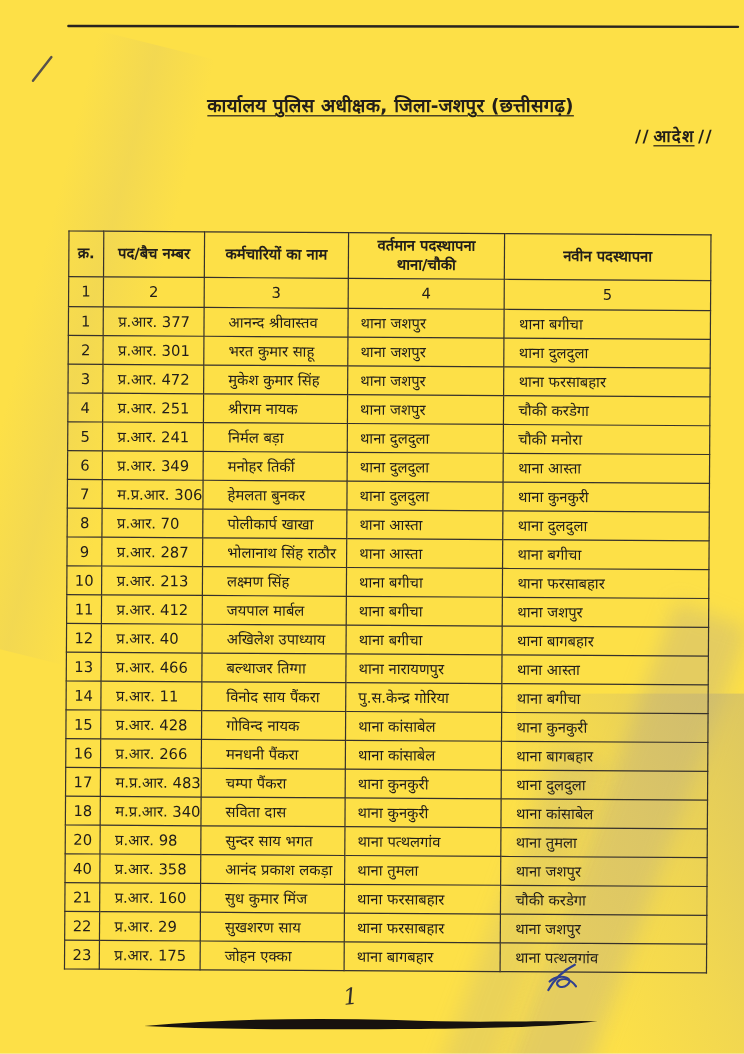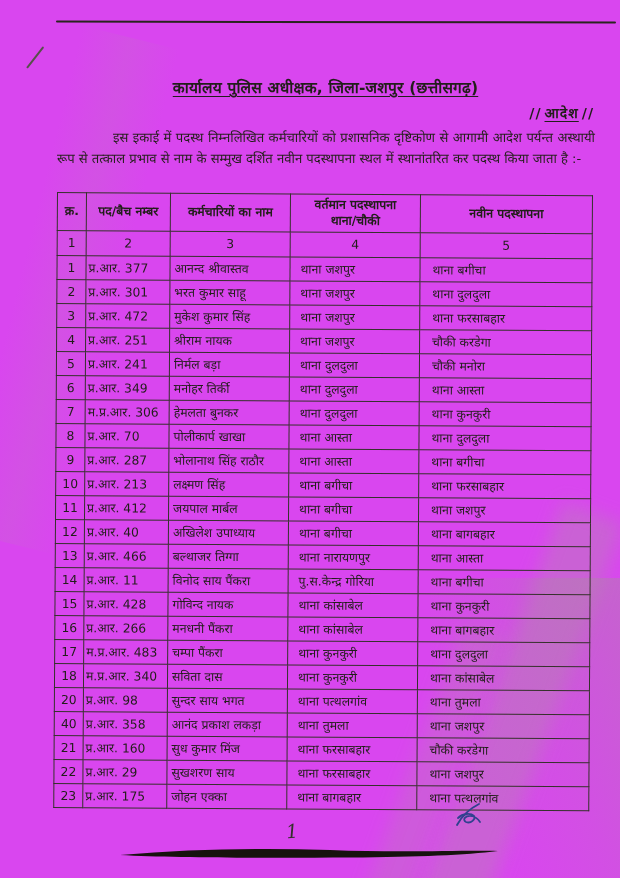--- a/index.html
+++ b/index.html
@@ -4,21 +4,21 @@
 <style>
   html,body{margin:0;padding:0;}
   body{
     width:620px;height:878px;position:relative;overflow:hidden;
     background:#f4f2ef;
     font-family:"DejaVu Sans", sans-serif;
     color:#221e1a;
   }
   .page{
     position:absolute;inset:0;
-    background:#d946ef;
+    background:#fde047;
   }
   
   .scan-topline{
     position:absolute;left:56px;top:21px;width:560px;height:2.2px;
     background:#29241f;border-radius:1px;transform:rotate(.08deg);
   }
   .scan-crease{
     position:absolute;left:27px;top:67px;width:27px;height:2.4px;
     background:#57514b;transform:rotate(-52deg);transform-origin:left center;
     border-radius:1px;
@@ -73,22 +73,22 @@
     border:1.4px solid #36312c;
     font-size:12.3px;vertical-align:middle;
     white-space:nowrap;overflow:hidden;
   }
   thead tr.hdr{height:38px;}
   thead th{font-weight:bold;padding:1px 2px;text-align:center;line-height:1.25;}
   tr.numrow{height:25px;}
   tr.numrow td{text-align:center;font-size:12.3px;}
   tbody tr.datarow{height:24px;}
   td.c-sr{text-align:center;}
-  td.c-badge{padding-left:2px;}
-  td.c-name{padding-left:4px;}
+  td.c-badge{padding-left:12px;}
+  td.c-name{padding-left:20px;}
   td.c-cur{padding-left:10px;}
   td.c-new{padding-left:12px;}
   
   .pageno{
     position:absolute;left:286px;top:820px;
     font-family:"DejaVu Serif", serif;font-style:italic;
     font-size:19px;color:#34302c;transform:rotate(-6deg);
   }
   .initials{position:absolute;left:451px;top:801px;width:34px;height:32px;}
 </style>
@@ -106,21 +106,20 @@
 
   <div class="doc-header">
     <div class="doc-title">
       <span class="u">कार्यालय पुलिस अधीक्षक, जिला-जशपुर (छत्तीसगढ़)</span>
     </div>
     <div class="order-line">
       <span>//</span><span class="u">आदेश</span><span>//</span>
     </div>
   </div>
 
-  <div class="intro">इस इकाई में पदस्थ निम्नलिखित कर्मचारियों को प्रशासनिक दृष्टिकोण से आगामी आदेश पर्यन्त अस्थायी रूप से तत्काल प्रभाव से नाम के सम्मुख दर्शित नवीन पदस्थापना स्थल में स्थानांतरित कर पदस्थ किया जाता है :-</div>
 
   <div class="table-wrap">
     <table>
       <colgroup>
         <col style="width:29px">
           <col style="width:84px">
           <col style="width:120px">
           <col style="width:130px">
           <col>
       </colgroup>

